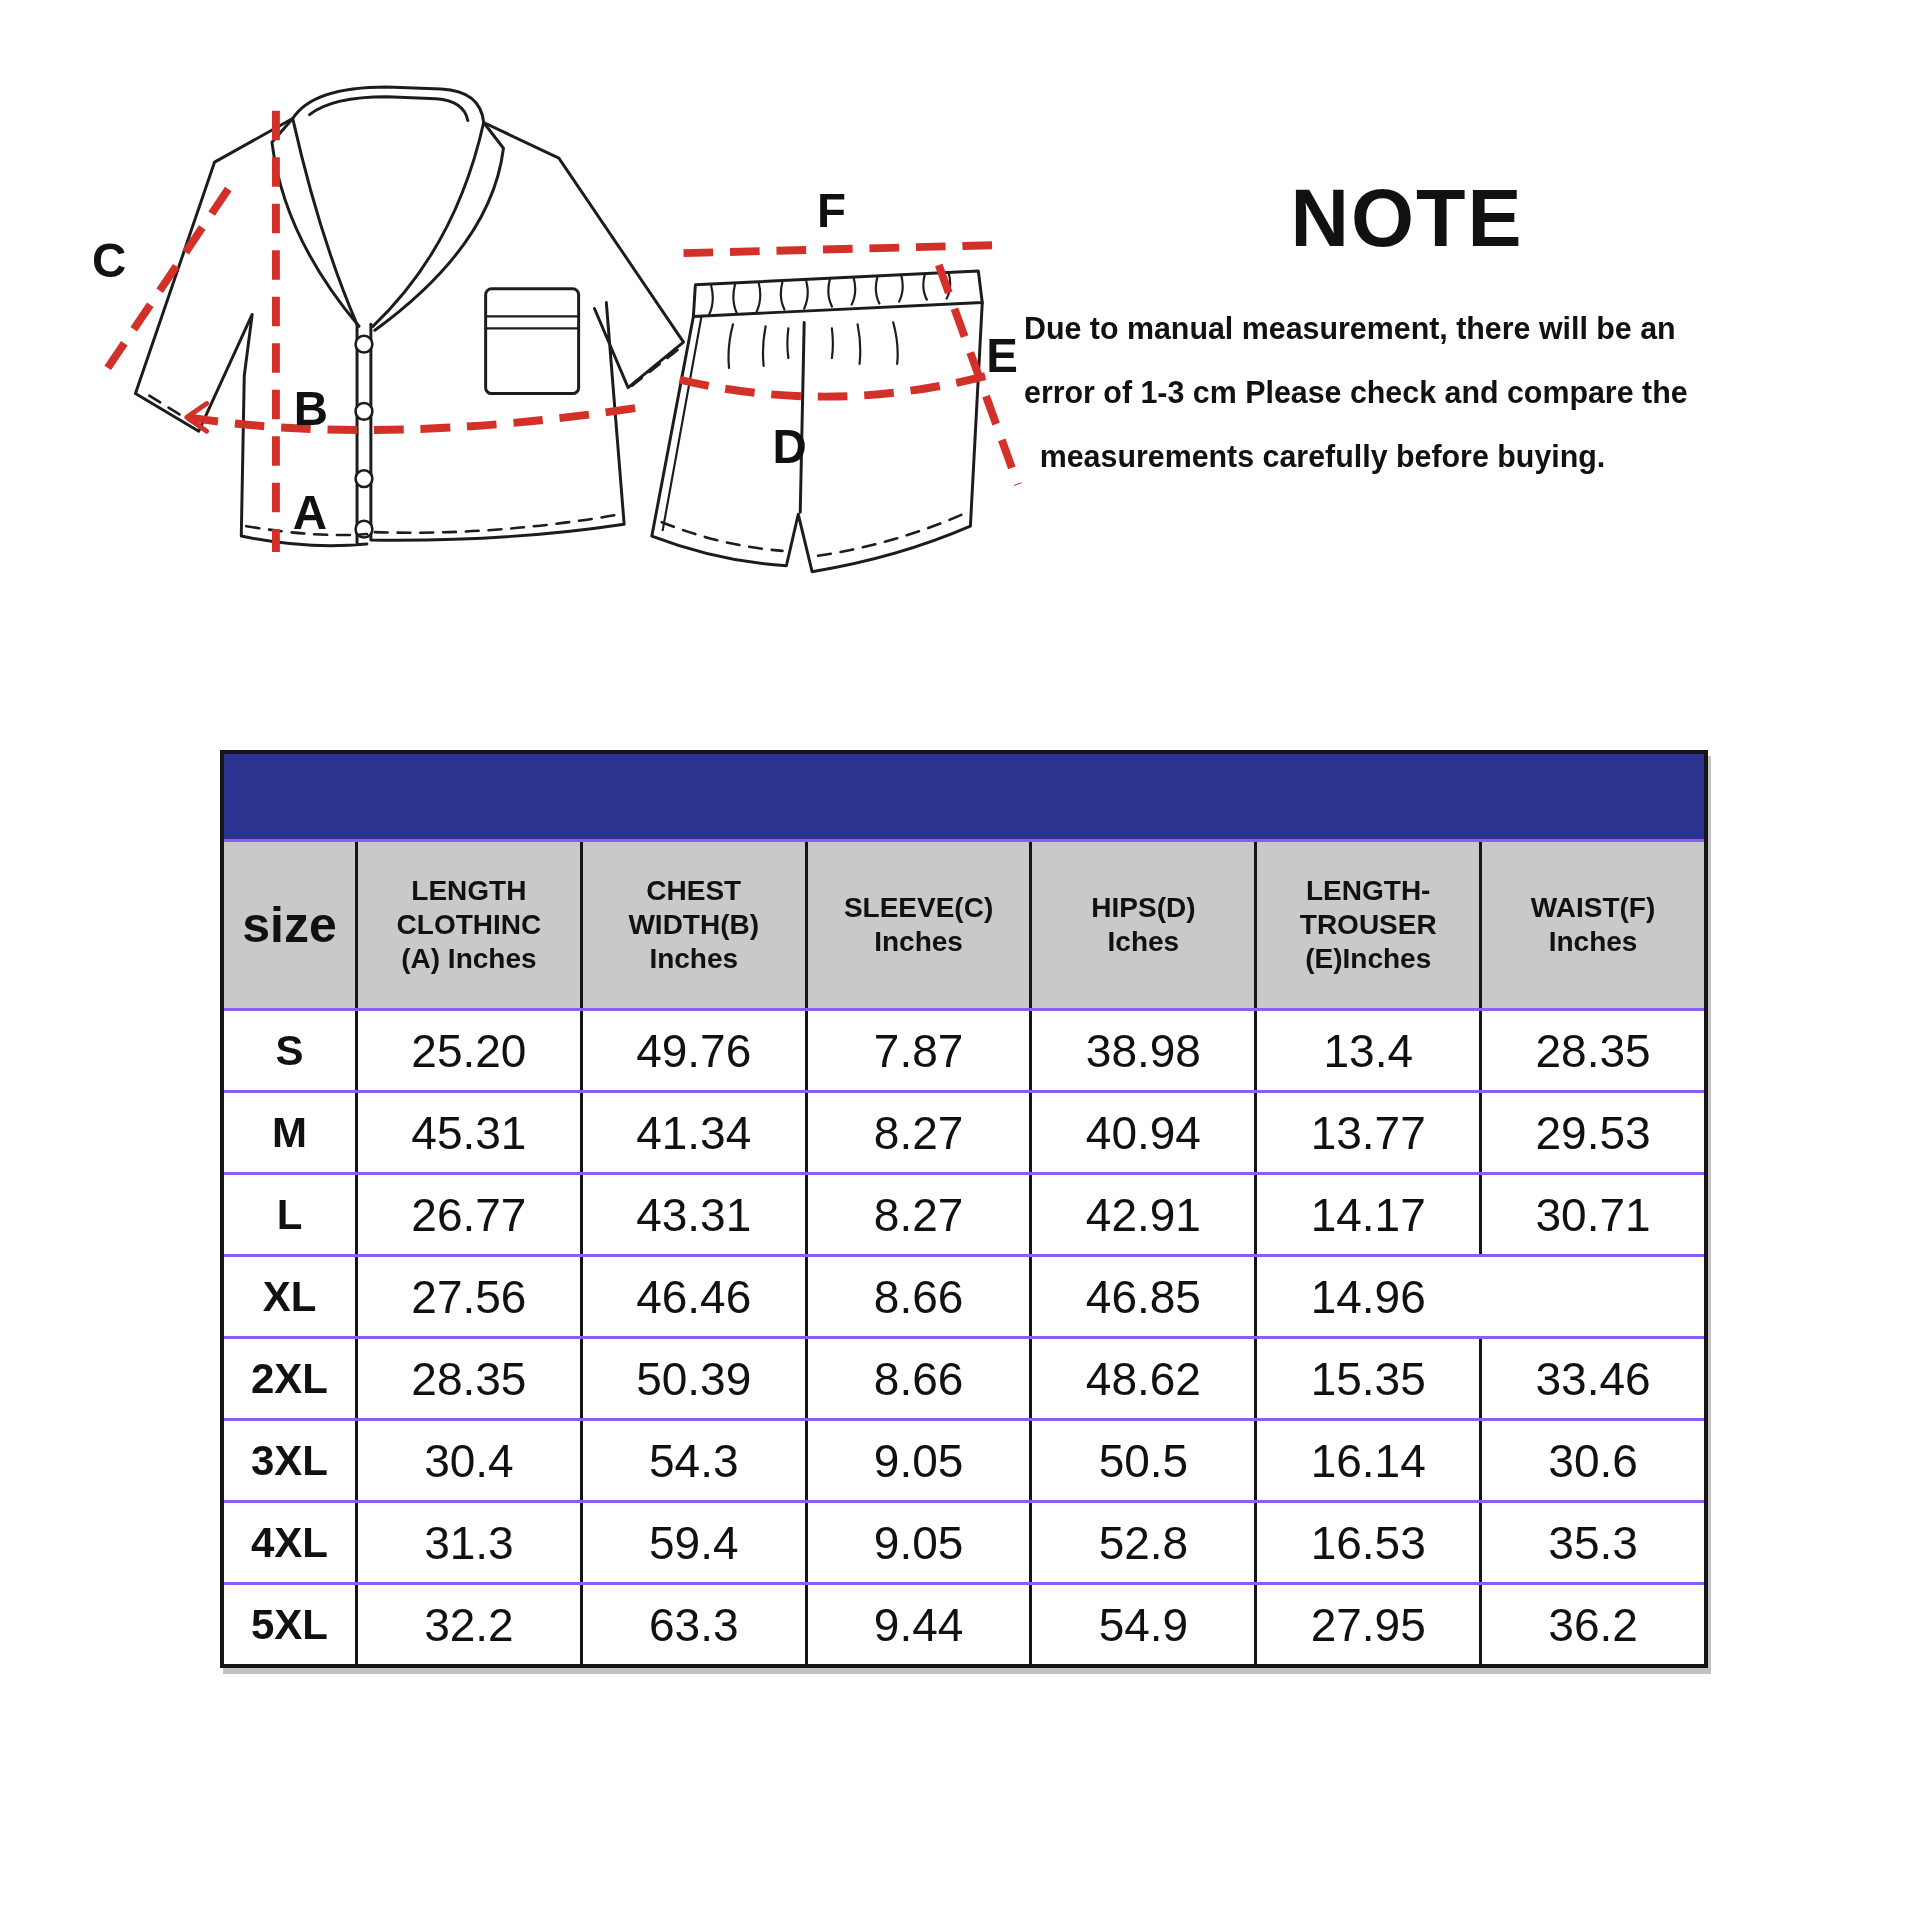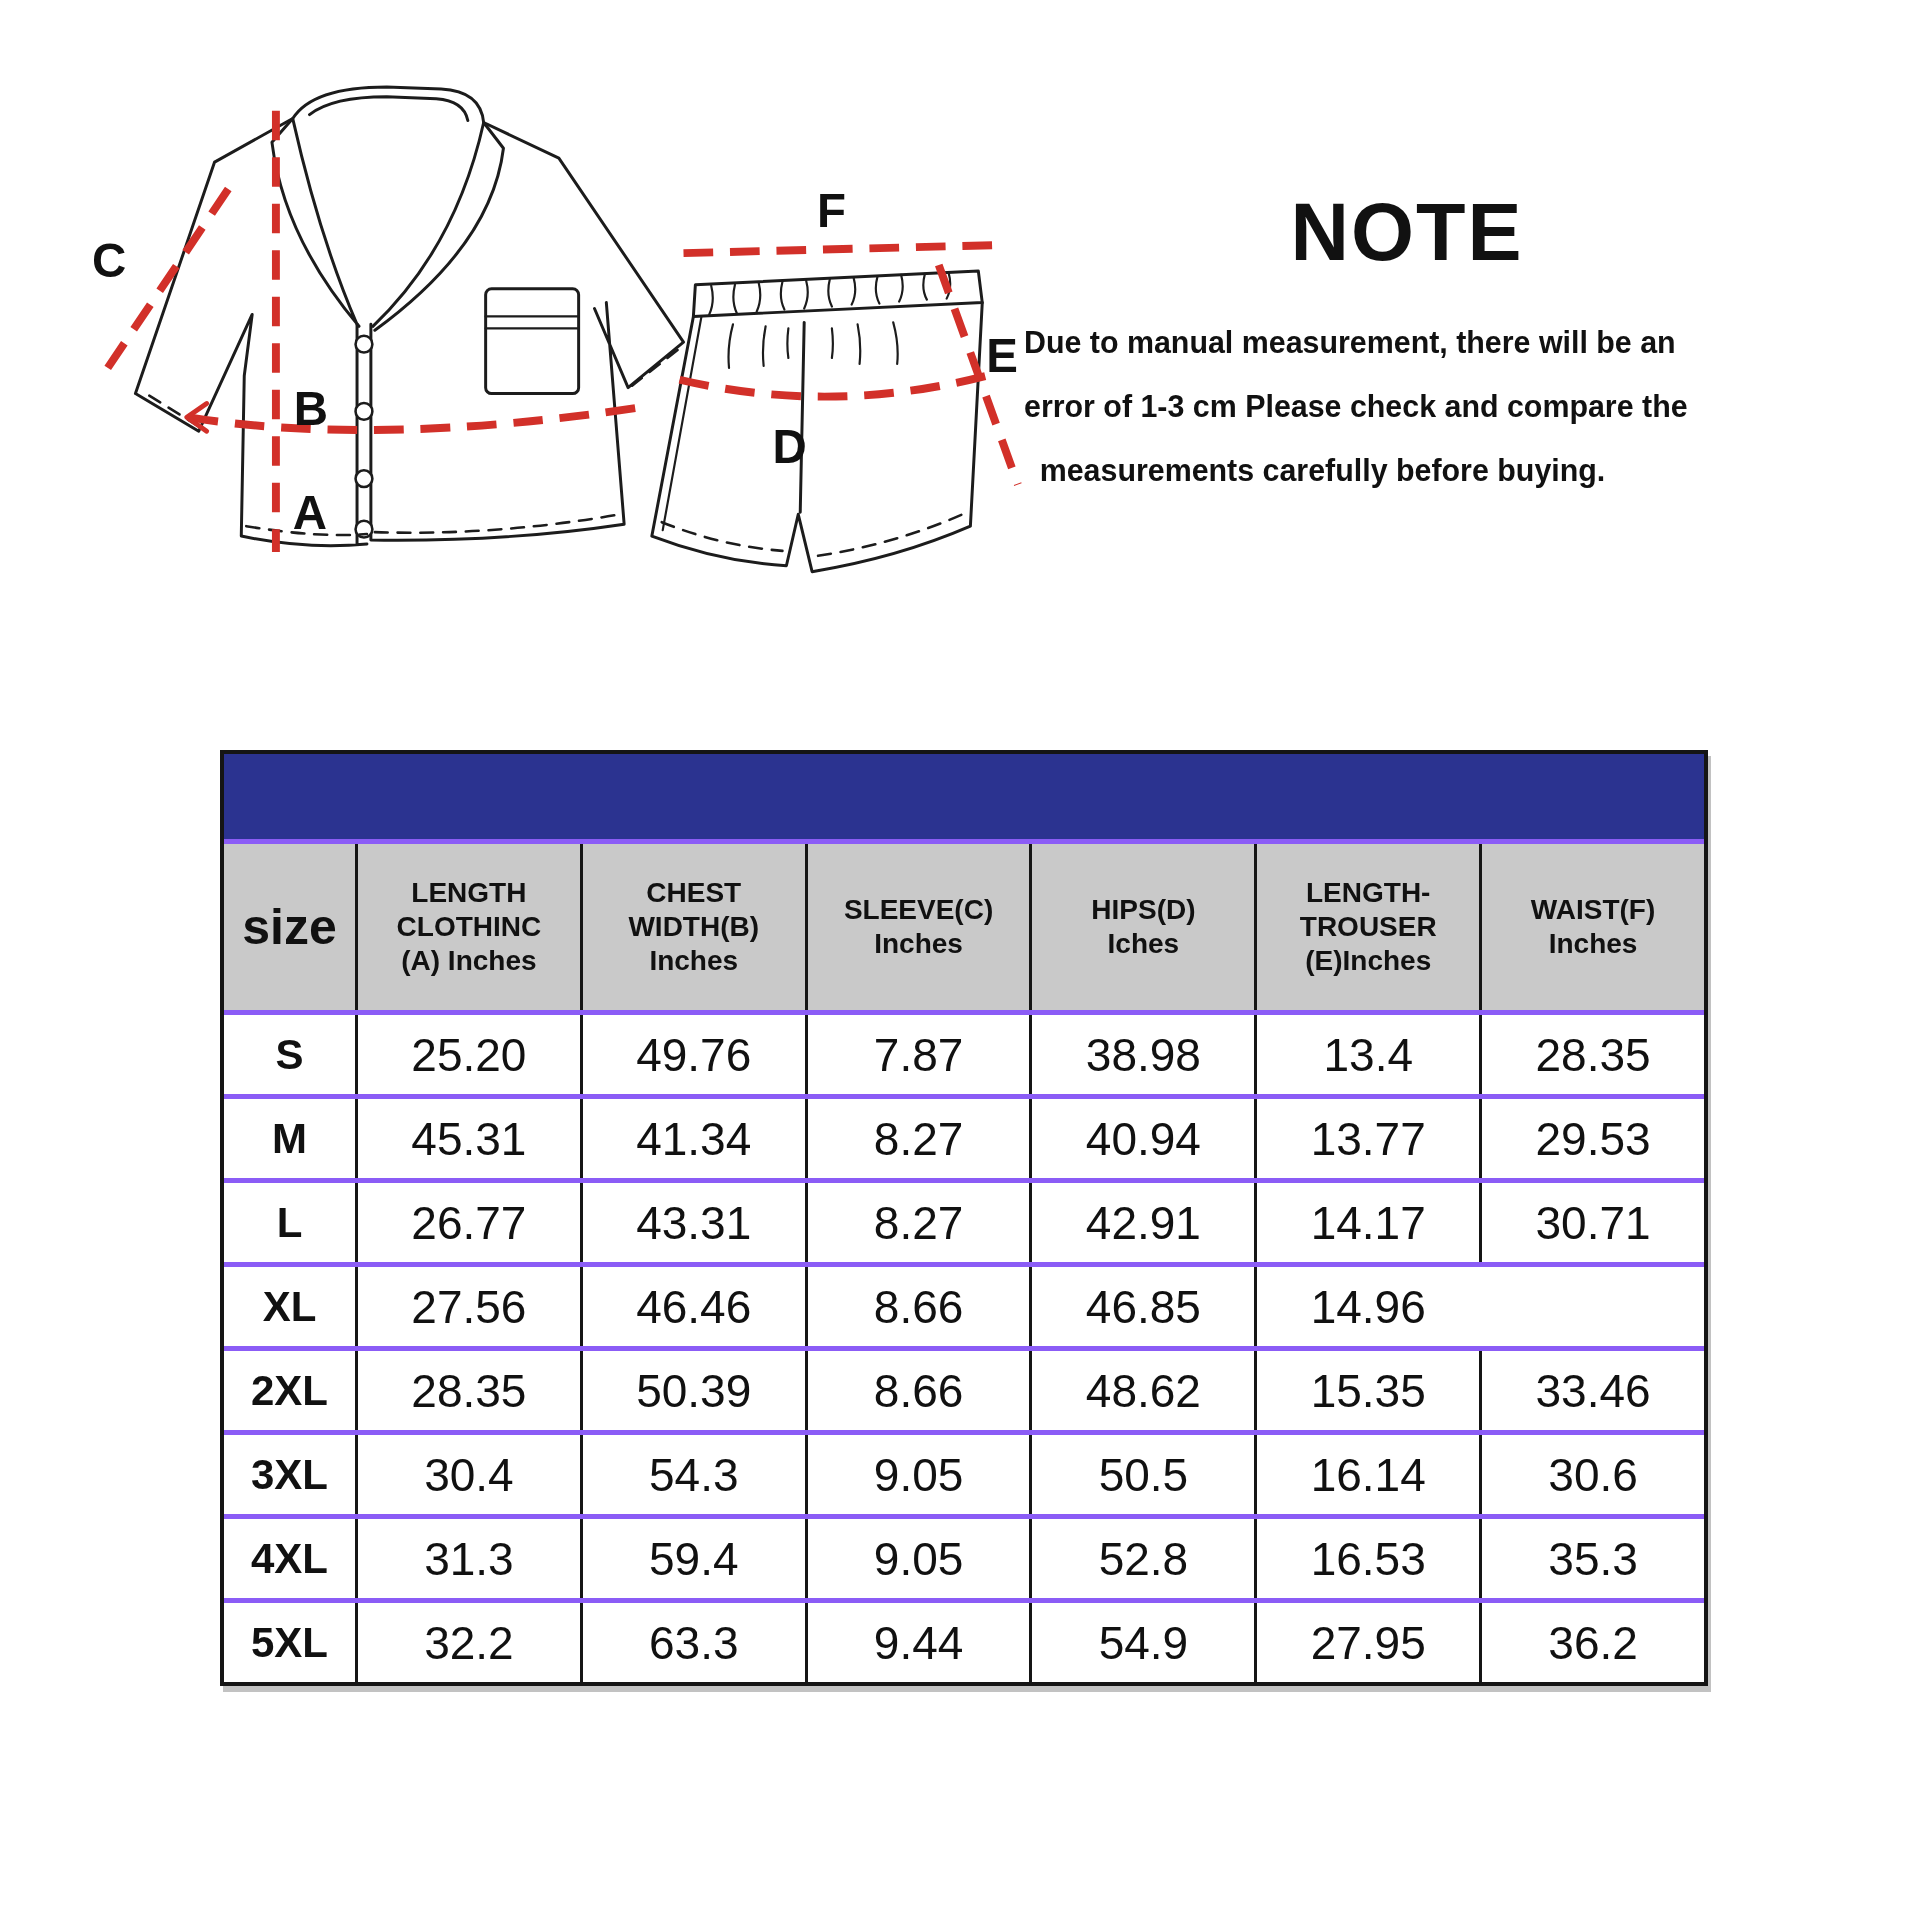--- a/index.html
+++ b/index.html
@@ -9,29 +9,29 @@
   .diagram-svg{position:absolute;left:40px;top:79px;width:1010px;height:554px;}
   .outline{fill:none;stroke:#1c1c1c;stroke-width:3;stroke-linecap:round;stroke-linejoin:round;}
   .thin{fill:none;stroke:#1c1c1c;stroke-width:2.2;stroke-linecap:round;}
   .stitch{fill:none;stroke:#1c1c1c;stroke-width:2.6;stroke-dasharray:13 10;stroke-linecap:round;}
   .redline{fill:none;stroke:#d23029;stroke-width:8;stroke-dasharray:30 17;stroke-linecap:butt;}
   .redthin{fill:none;stroke:#d23029;stroke-width:5;stroke-linecap:round;stroke-linejoin:round;}
   .btn{fill:#ffffff;stroke:#1c1c1c;stroke-width:2.6;}
   .dlabel{font-family:"Liberation Sans",sans-serif;font-weight:bold;font-size:48px;fill:#111;}
 
   
-  .note{position:absolute;left:1024px;top:192px;width:766px;}
+  .note{position:absolute;left:1024px;top:178px;width:766px;}
   .note-title{font-size:81px;font-weight:bold;text-align:center;line-height:1;margin:0 0 38px 0;letter-spacing:2px;}
   .note-line{font-size:31px;font-weight:bold;line-height:64px;white-space:nowrap;transform:scaleX(.98);transform-origin:left;}
   .note-line.indent{padding-left:16px;}
 
   
   .tbl{position:absolute;left:220px;top:750px;width:1488px;border:4px solid #151515;background:#fff;box-shadow:3px 6px 0 #c2c2c2;box-sizing:border-box;}
   .bluebar{height:85px;background:#2b3390;}
-  .hrow,.row{display:grid;grid-template-columns:131px repeat(6,1fr);border-top:5px solid #8b5cf6;}
+  .hrow,.row{display:grid;grid-template-columns:131px repeat(6,1fr);border-top:3px solid #8b5cf6;}
   .hrow{height:166px;background:#c9c9c9;}
   .row{height:79px;}
   .cell{display:flex;align-items:center;justify-content:center;text-align:center;}
   .cell + .cell{border-left:3px solid #151515;}
   .hcell{font-weight:bold;font-size:28px;line-height:1.22;white-space:pre-line;}
   .hcell.size-h{font-size:50px;}
   .szcell{font-weight:bold;font-size:42px;}
   .valcell{font-size:46px;font-weight:400;}
 </style>
 </head>

